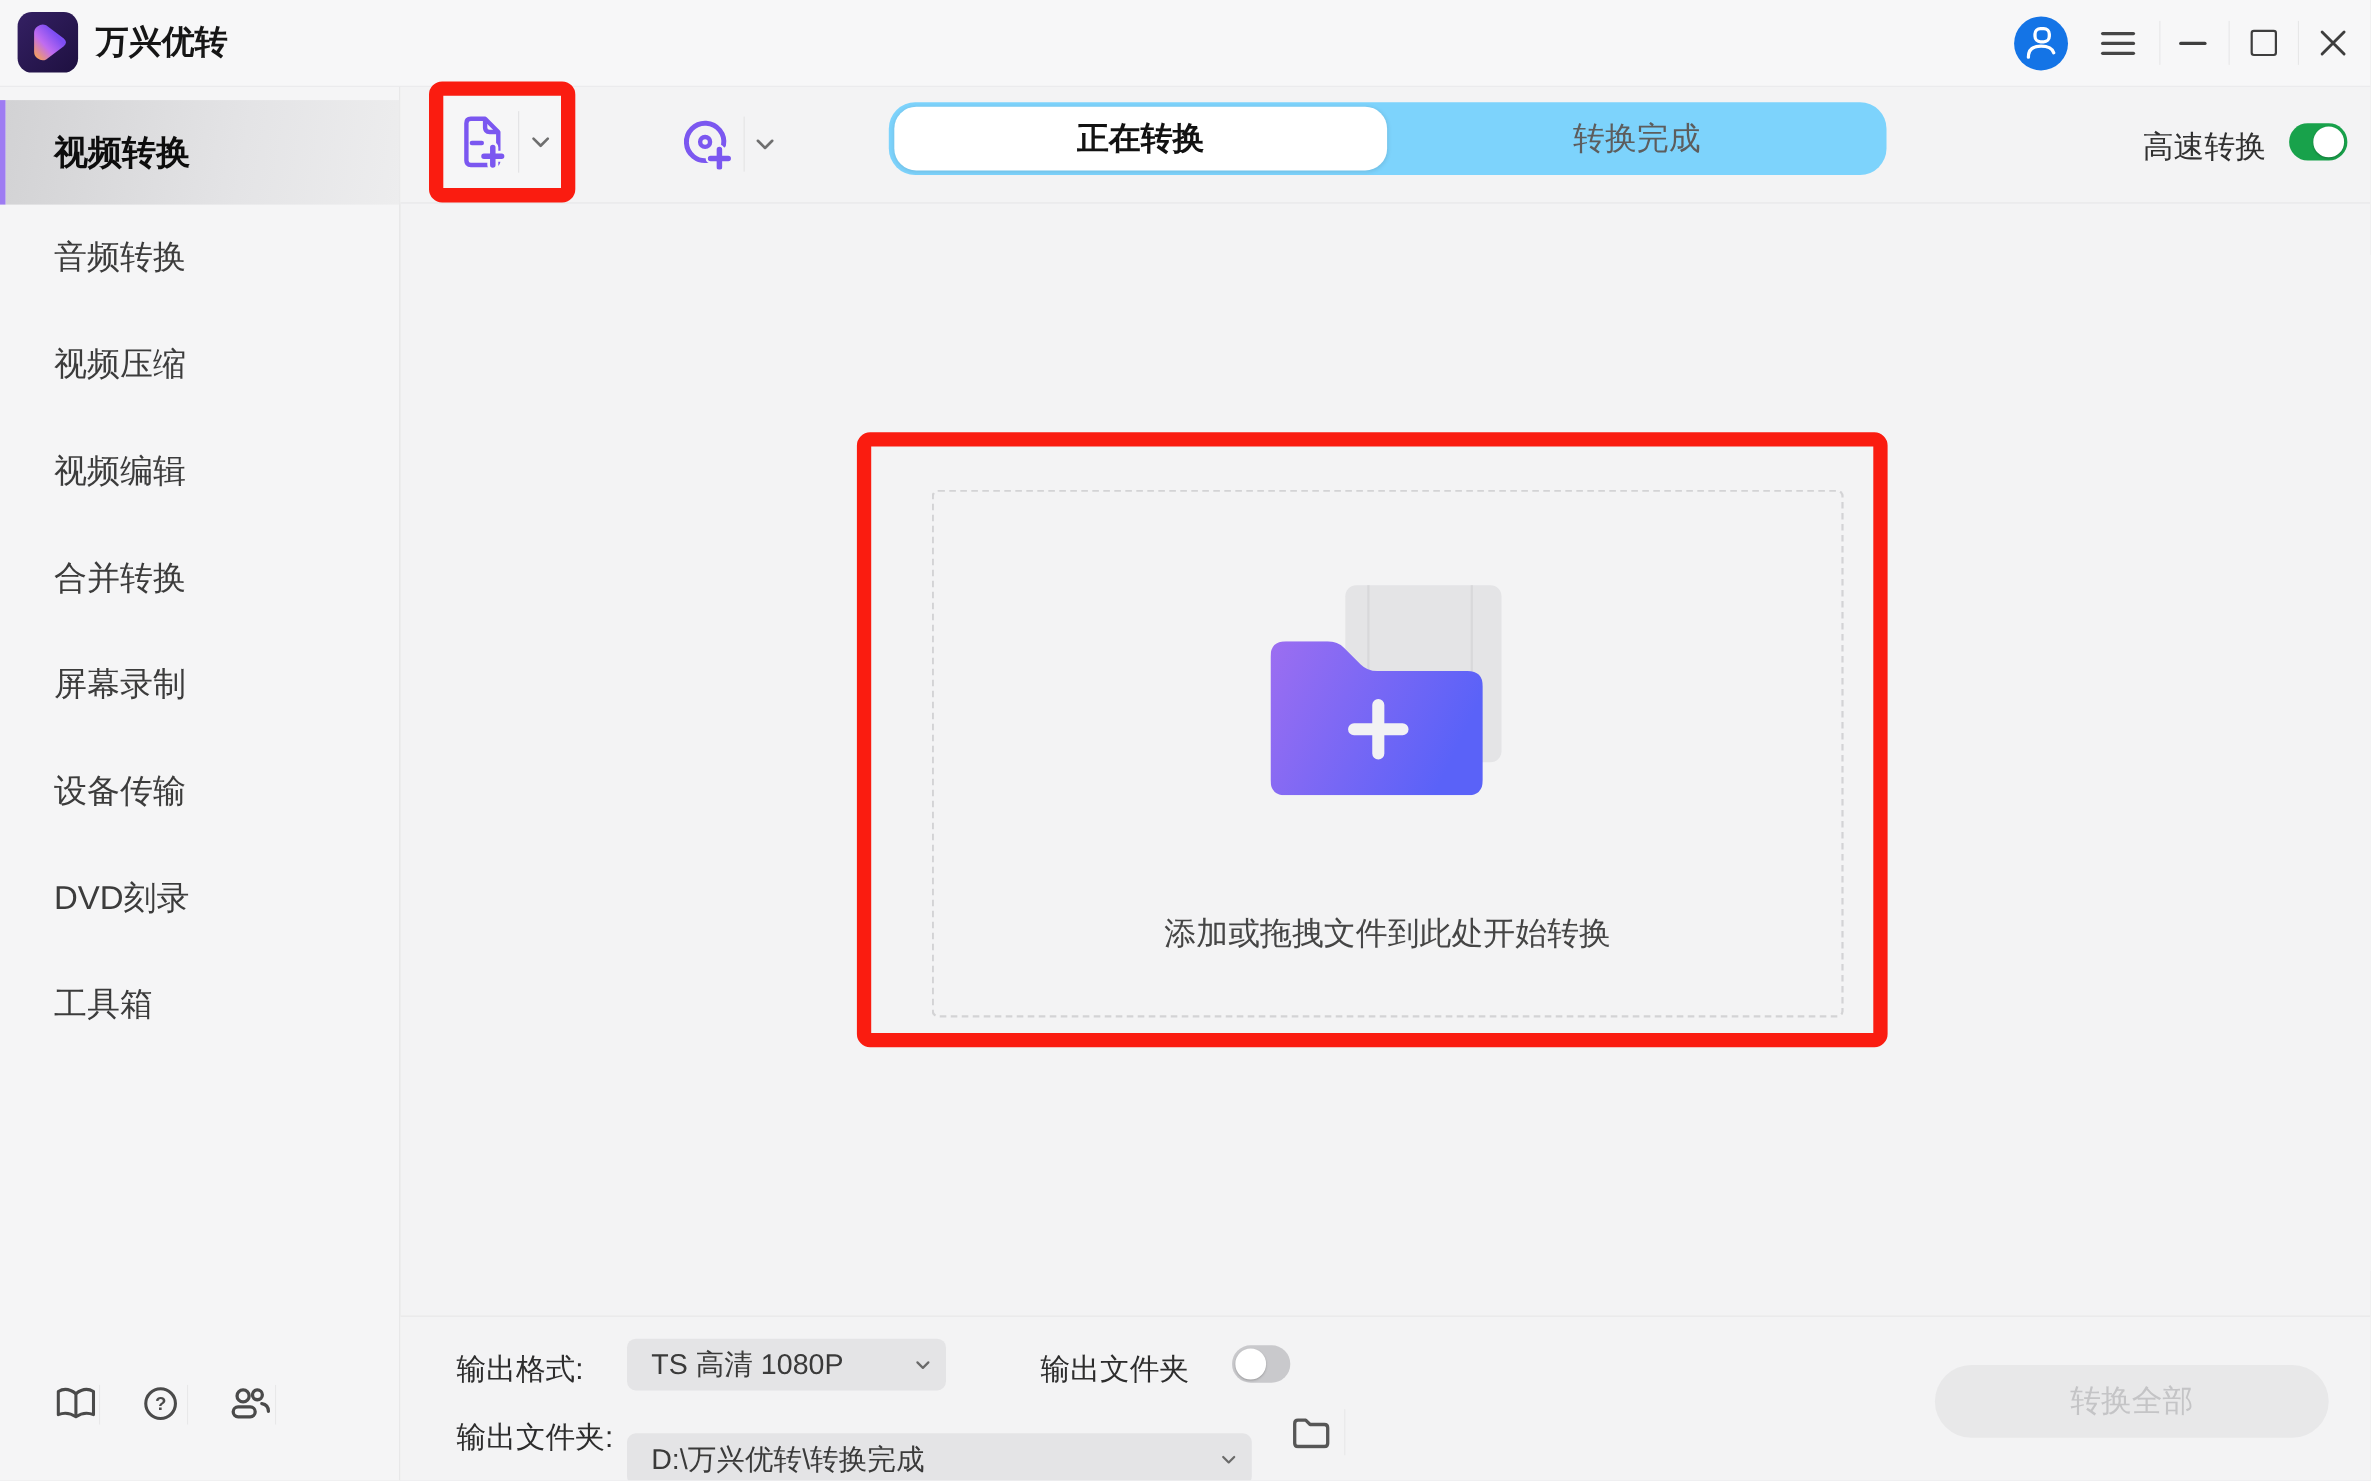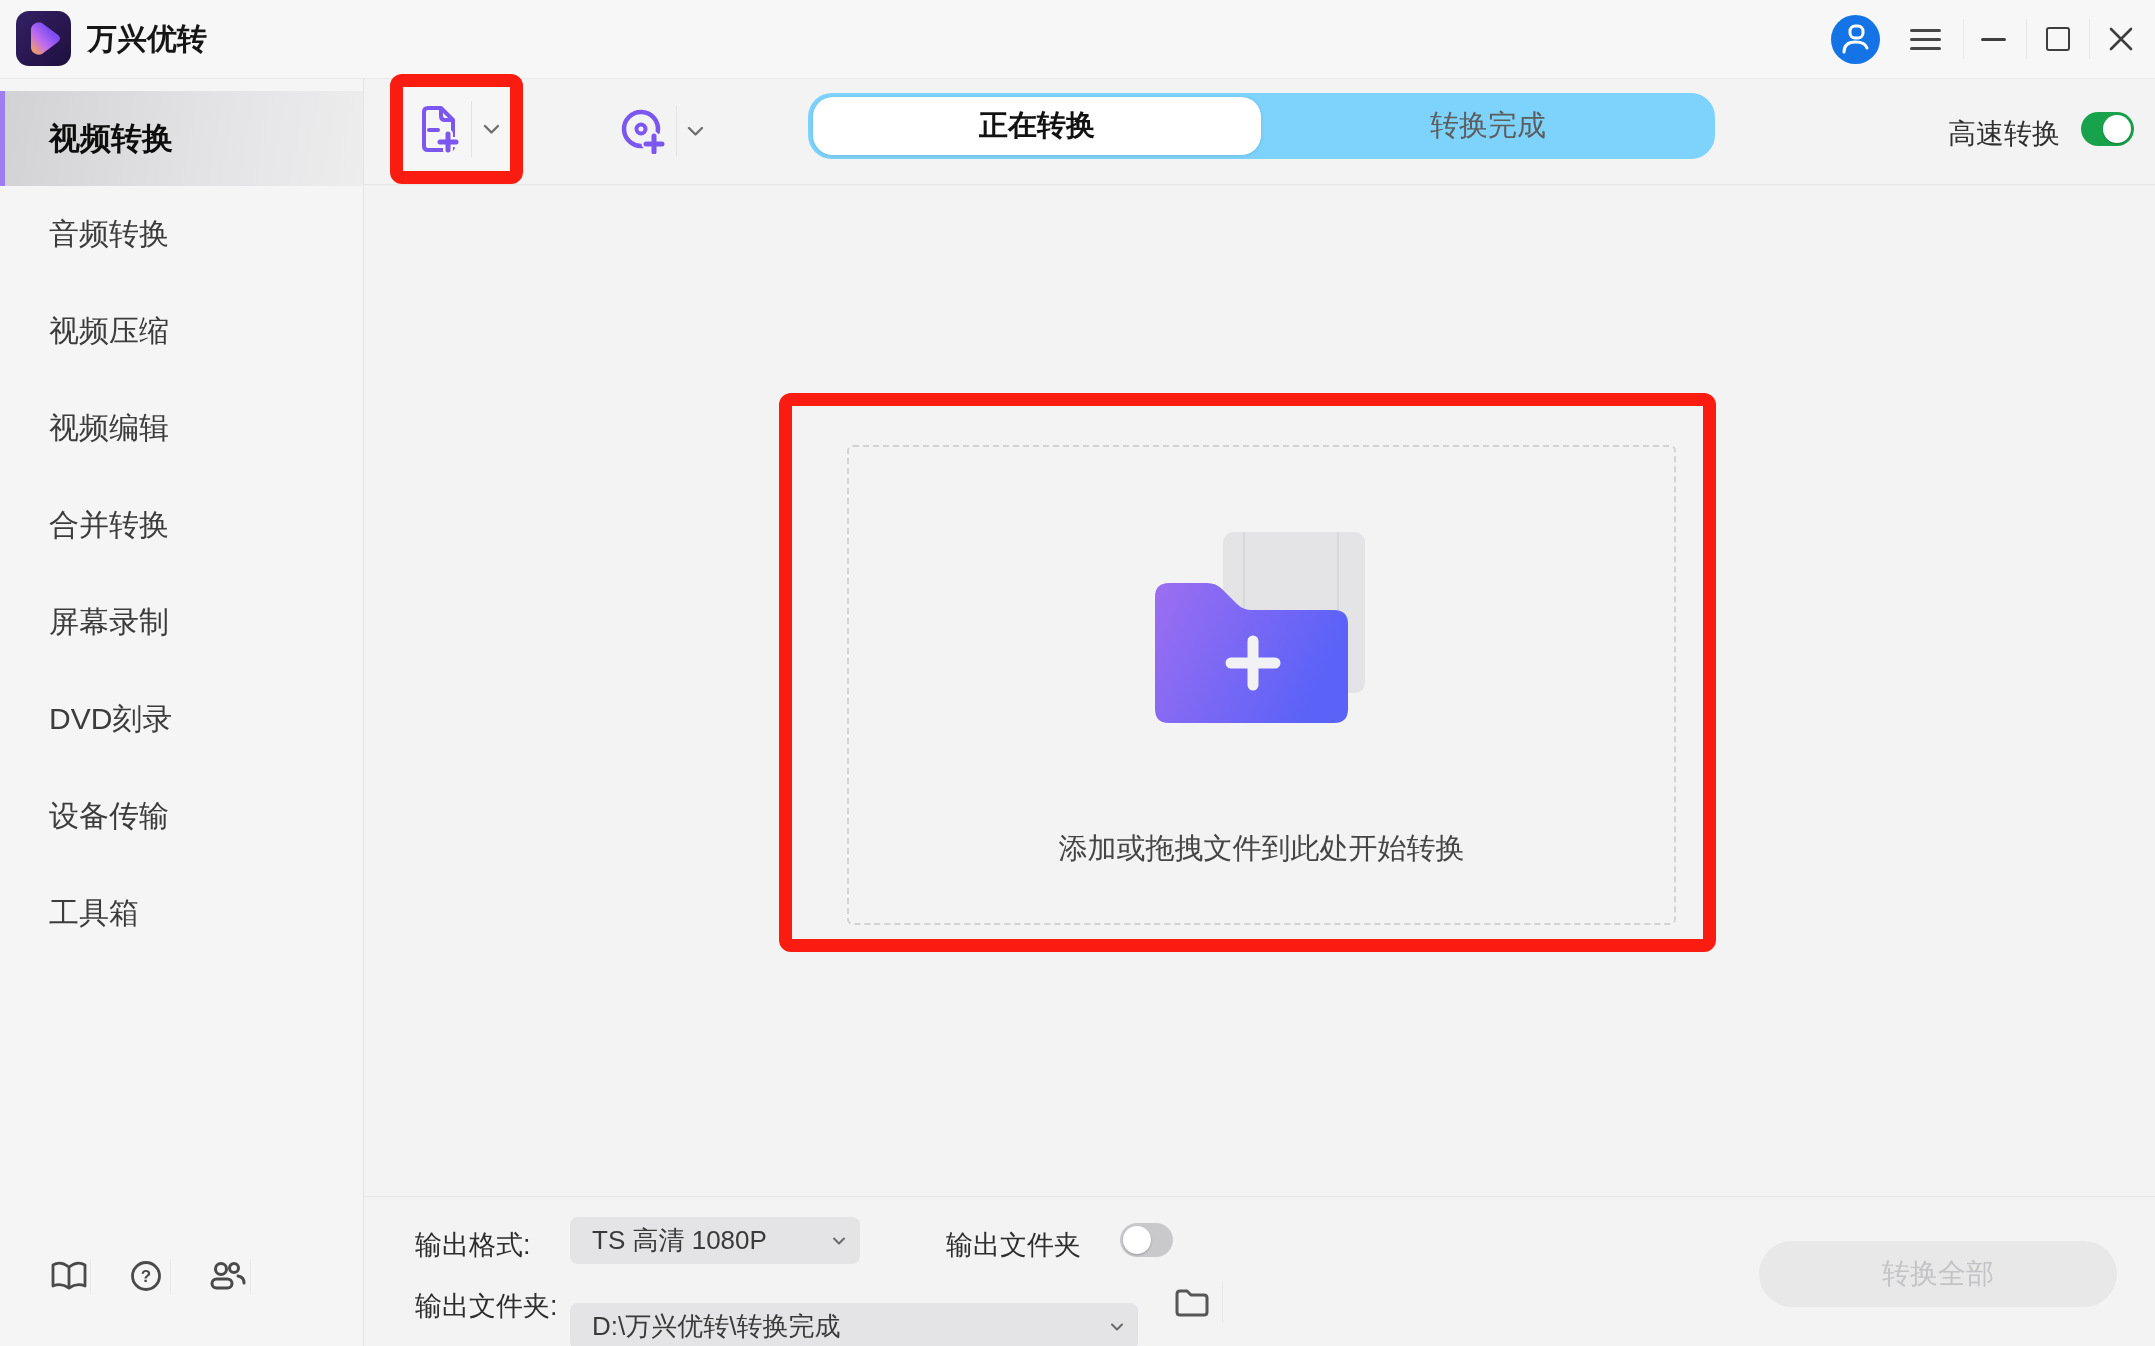--- a/index.html
+++ b/index.html
@@ -123,24 +123,24 @@
     <div class="side-item">
         <span>视频编辑</span>
       </div>
     <div class="side-item">
         <span>合并转换</span>
       </div>
     <div class="side-item">
         <span>屏幕录制</span>
       </div>
     <div class="side-item">
+        <span>设备传输</span>
+      </div>
+    <div class="side-item">
         <span>DVD刻录</span>
-      </div>
-    <div class="side-item">
-        <span>设备传输</span>
       </div>
     <div class="side-item">
         <span>工具箱</span>
       </div>
   </div>
 
   <div class="toolbar"></div>
 
   <div class="redbox-add anno">
     <div class="addfile-group">

